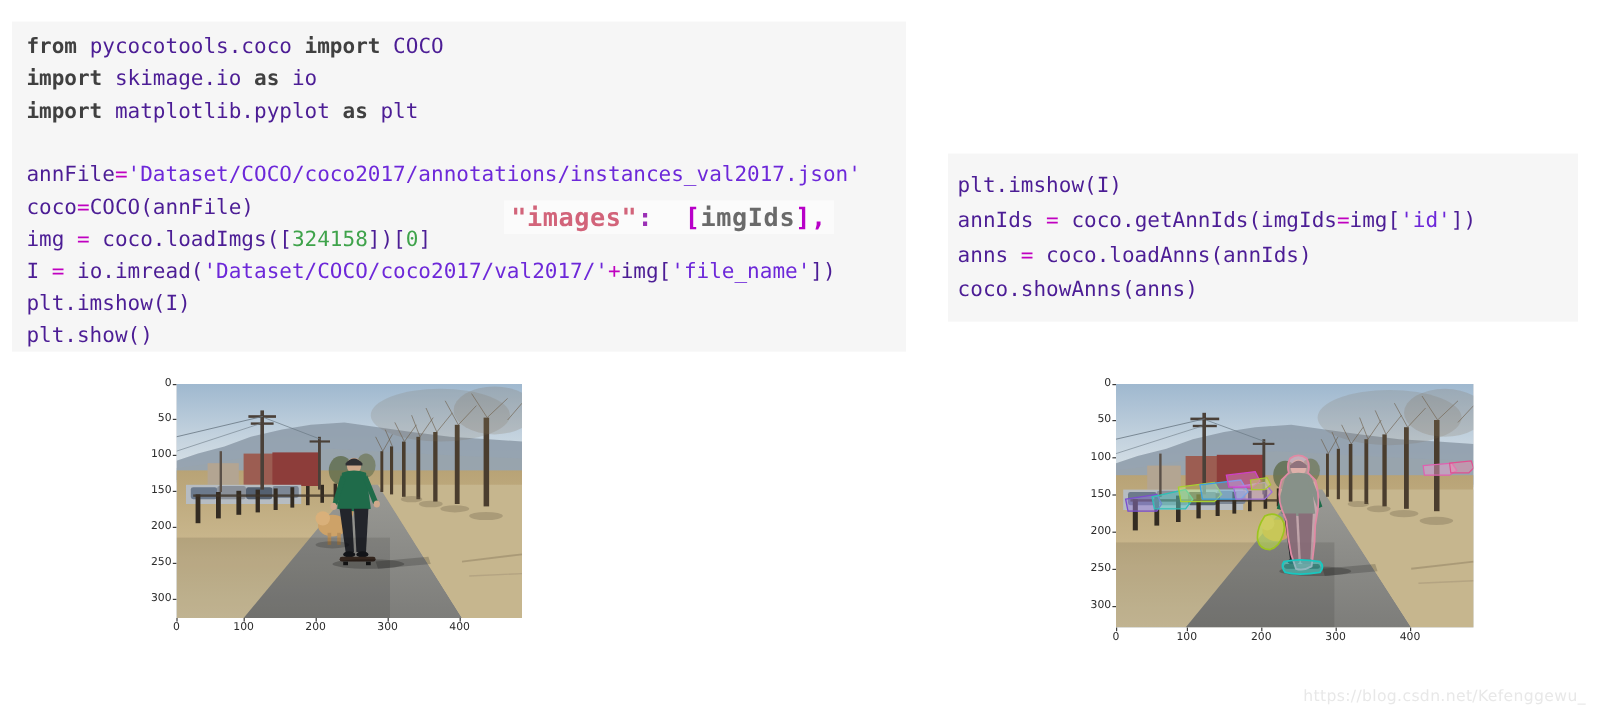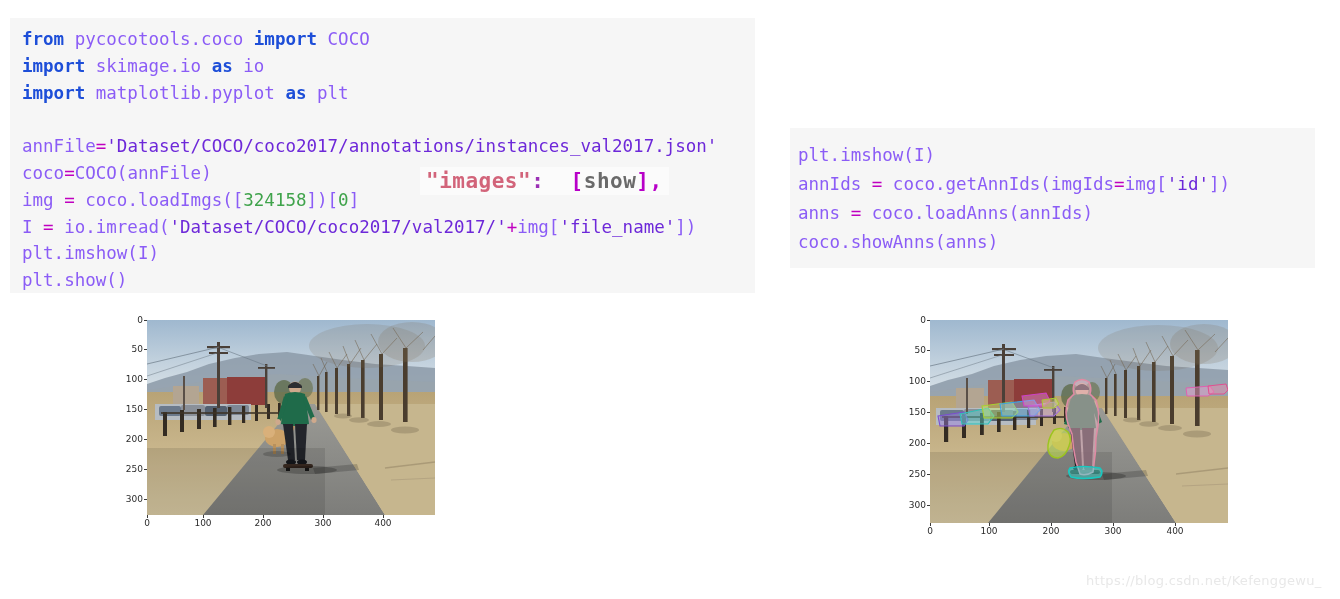--- a/index.html
+++ b/index.html
@@ -44,25 +44,25 @@
     left: 790px;
     top: 128px;
     width: 525px;
     height: 140px;
     font-size: 17.5px;
     line-height: 29px;
     padding: 13px 0 0 8px;
     box-sizing: border-box;
   }
 
-  .kw    { color: #1d4ed8; font-weight: bold; text-align: right; }
+  .kw    { color: #404040; font-weight: bold; text-align: right; }
   .str   { color: #6d28d9; }
   .num   { color: #3fa34b; }
   .op    { color: #c000c0; }
-  .plain { color: #8b5cf6; }
+  .plain { color: #4c1d95; }
 
   
   #overlay-annotation {
     position: absolute;
     left: 420px;
     top: 167px;
     background: #fbfbfb;
     font-family: "DejaVu Sans Mono", "Liberation Mono", monospace;
     font-size: 21px;
     font-weight: bold;
@@ -115,21 +115,21 @@
     white-space: nowrap;
   }
 </style>
 </head>
 <body>
 
 <div id="root">
 
   <div id="code-left" class="code-block"><div><span class="kw">from </span><span class="plain">pycocotools.coco </span><span class="kw">import </span><span class="plain">COCO</span></div><div><span class="kw">import </span><span class="plain">skimage.io </span><span class="kw">as </span><span class="plain">io</span></div><div><span class="kw">import </span><span class="plain">matplotlib.pyplot </span><span class="kw">as </span><span class="plain">plt</span></div><div>&nbsp;</div><div><span class="plain">annFile</span><span class="op">=</span><span class="str">'Dataset/COCO/coco2017/annotations/instances_val2017.json'</span></div><div><span class="plain">coco</span><span class="op">=</span><span class="plain">COCO(annFile)</span></div><div><span class="plain">img </span><span class="op">= </span><span class="plain">coco.loadImgs([</span><span class="num">324158</span><span class="plain">])[</span><span class="num">0</span><span class="plain">]</span></div><div><span class="plain">I </span><span class="op">= </span><span class="plain">io.imread(</span><span class="str">'Dataset/COCO/coco2017/val2017/'</span><span class="op">+</span><span class="plain">img[</span><span class="str">'file_name'</span><span class="plain">])</span></div><div><span class="plain">plt.imshow(I)</span></div><div><span class="plain">plt.show()</span></div></div>
 
-  <div id="overlay-annotation"><span class="ov-key">"images"</span><span class="ov-colon">:</span>  <span class="ov-brack">[</span><span class="ov-val">show</span><span class="ov-brack">],</span></div>
+  <div id="overlay-annotation"><span class="ov-key">"images"</span><span class="ov-colon">:</span>  <span class="ov-brack">[</span><span class="ov-val">imgIds</span><span class="ov-brack">],</span></div>
 
   <div id="code-right" class="code-block"><div><span class="plain">plt.imshow(I)</span></div><div><span class="plain">annIds </span><span class="op">= </span><span class="plain">coco.getAnnIds(imgIds</span><span class="op">=</span><span class="plain">img[</span><span class="str">'id'</span><span class="plain">])</span></div><div><span class="plain">anns </span><span class="op">= </span><span class="plain">coco.loadAnns(annIds)</span></div><div><span class="plain">coco.showAnns(anns)</span></div></div>
 
   <div class="figure" id="figure-left" style="left:125px; top:310px; width:320px; height:225px;">
 
     <div class="fig-plotarea" id="plotarea-left" style="left:22px; top:10px; width:288px; height:195px;">
       <svg width="288" height="195" viewBox="0 0 288 195">
         <defs>
           <linearGradient id="skyL" x1="0" y1="0" x2="0" y2="1">
             <stop offset="0%" stop-color="#9fb8cf"></stop>

